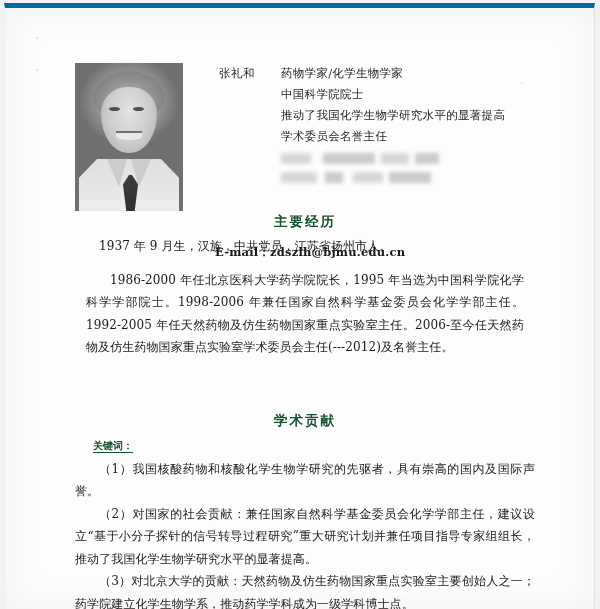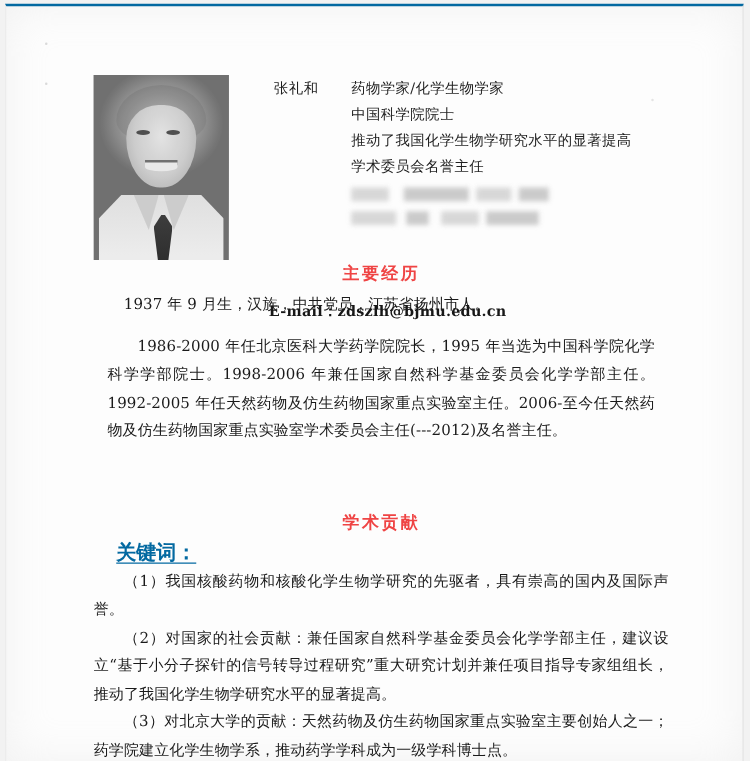--- a/index.html
+++ b/index.html
@@ -23,21 +23,21 @@
     background: #f2f2f2;
     overflow: hidden;
   }
   .page-sheet {
     position: absolute;
     left: 4px;
     top: 3px;
     width: 591px;
     height: 606px;
     background: #fdfdfd;
-    border-top: 2px solid #0369a1;
+    border-top: 5px solid #0369a1;
     border-right: 1px solid #e2e2e2;
     border-left: 1px solid #ececec;
     box-sizing: border-box;
     box-shadow: inset 0 0 34px rgba(214,214,214,0.30);
   }
   
   .speckle {
     position: absolute;
     width: 2px;
     height: 2px;
@@ -170,37 +170,37 @@
     font-size: 11.5px;
     color: #171717;
     letter-spacing: 0.2px;
     font-weight: 700;
   }
   .section-heading {
     text-align: center;
     font-family: "DejaVu Serif", "Liberation Serif", serif;
     font-size: 13.5px;
     font-weight: 700;
-    color: #ef4444;
+    color: #14532d;
     letter-spacing: 2px;
   }
   .para {
     font-family: "DejaVu Serif", "Liberation Serif", serif;
     font-size: 12px;
     line-height: 22.5px;
     color: #1a1a1a;
     text-align: justify;
     letter-spacing: 0.1px;
   }
   .para.indent { text-indent: 24px; }
   .label-underline {
     font-family: "DejaVu Serif", "Liberation Serif", serif;
-    font-size: 16px;
+    font-size: 10px;
     line-height: 22.5px;
-    color: #0369a1;
+    color: #14532d;
     font-weight: 700;
     text-decoration: underline;
     text-underline-offset: 3px;
   }
 
   .block-main-exp { position: absolute; left: 70px; top: 205px; width: 460px; }
   .block-main-exp .section-heading { margin: 0 0 4px 0; }
 
   .block-contrib { position: absolute; left: 70px; top: 404px; width: 460px; }
   .block-contrib .section-heading { margin: 0 0 4px 0; }

